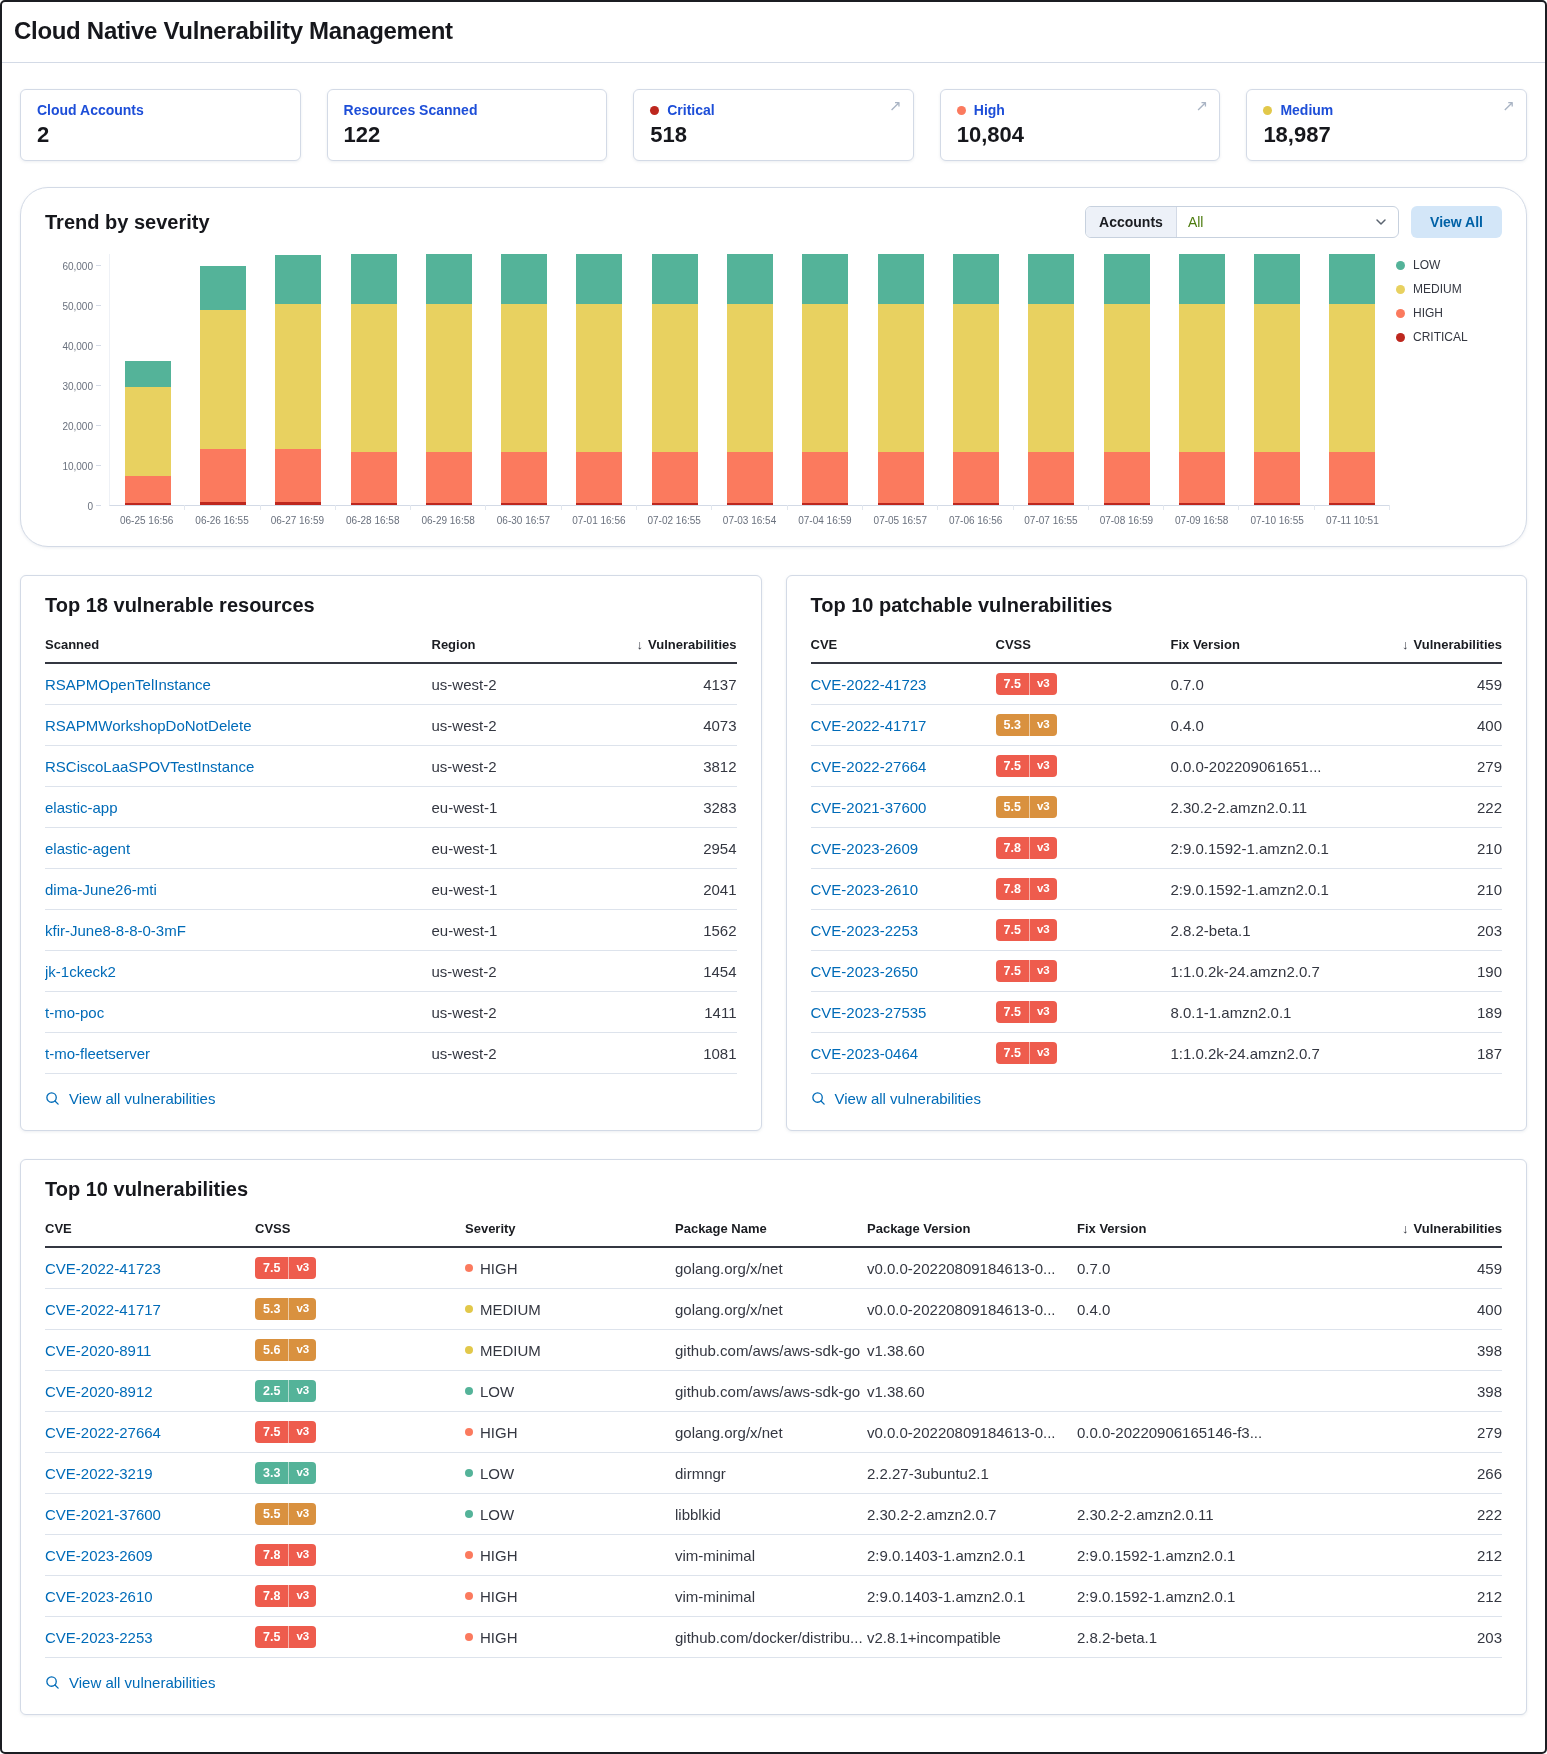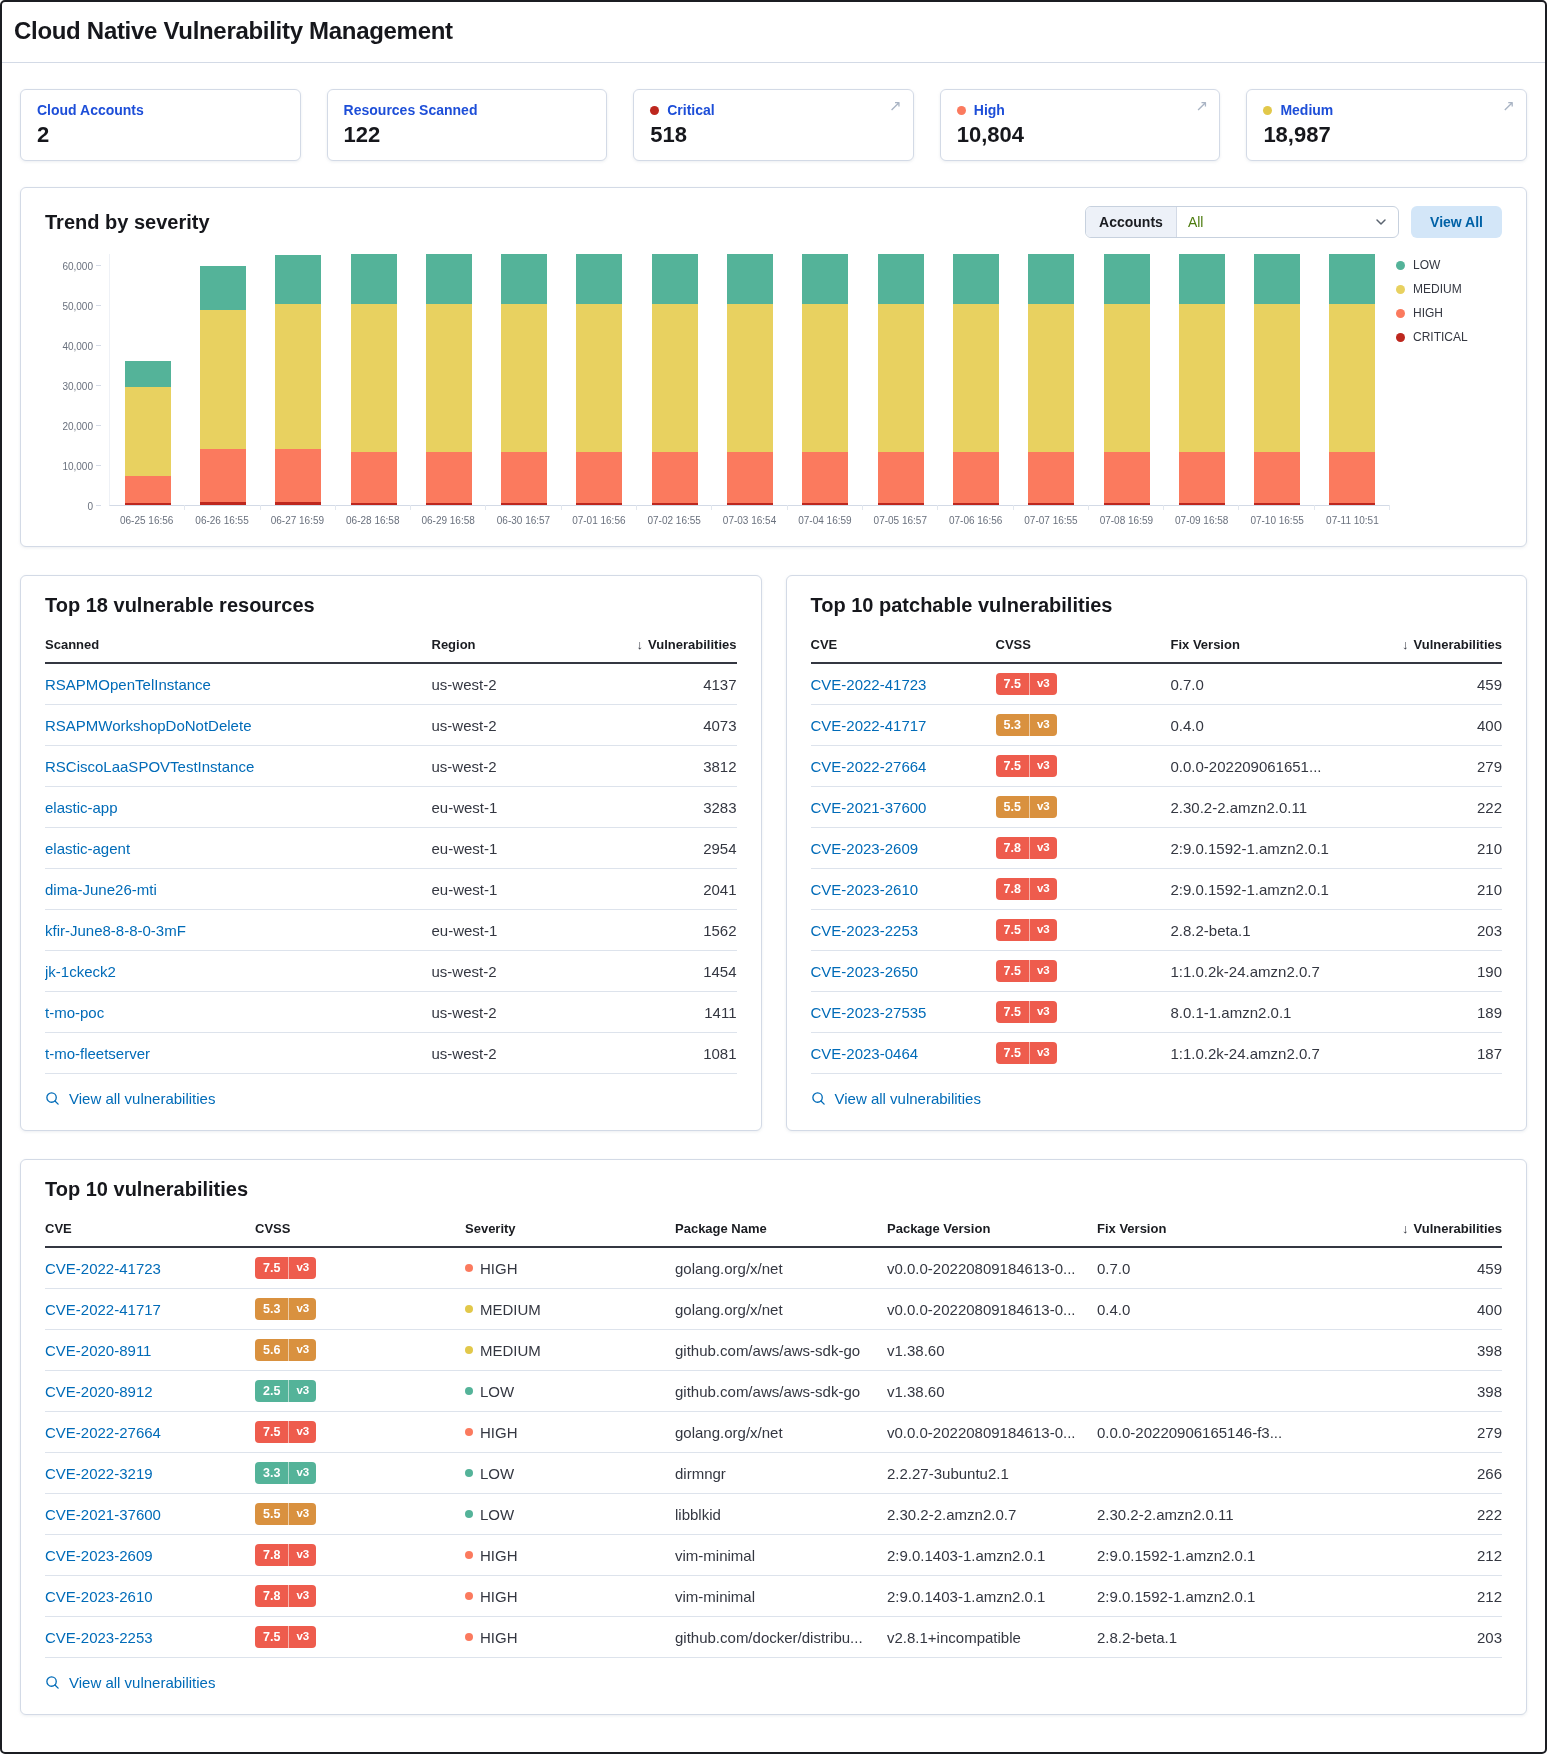--- a/index.html
+++ b/index.html
@@ -34,21 +34,21 @@
 
   
   .panel {
     border:1px solid #d3dae6; border-radius:6px; background:#fff;
     box-shadow: 0 1px 3px rgba(152,162,179,.18);
     padding: 18px 24px 20px;
   }
   .panel-title { font-size:20px; font-weight:700; color:#16171c; }
 
   
-  .trend-panel { margin: 26px 18px 0; }
+  .trend-panel { margin: 26px 18px 0; border-radius: 28px; }
   .trend-head { display:flex; align-items:center; justify-content:space-between; }
   .trend-controls { display:flex; align-items:center; gap:12px; }
   .accounts-select {
     display:flex; height:32px; width:314px; border:1px solid #c7d1de;
     border-radius:6px; overflow:hidden; background:#fff; cursor:pointer;
   }
   .accounts-prepend {
     background:#edf1f8; border-right:1px solid #d3dae6; padding:0 13px;
     display:flex; align-items:center; font-size:14px; font-weight:600; color:#1a1c21;
   }
@@ -105,21 +105,21 @@
   .c-count { width:120px; text-align:right; padding-right:0; }
   
   .c-cve { width:185px; }
   .c-cvss { width:175px; }
   .c-fix { flex:1; }
   .c-pcount { width:130px; text-align:right; padding-right:0; }
   
   .c-cve2 { width:210px; }
   .c-cvss2 { width:210px; }
   .c-sev { width:210px; }
-  .c-pkg { width:212px; }
+  .c-pkg { width:192px; }
   .c-pkgver { width:210px; }
   .c-fixver { flex:1; }
   .c-vcount { width:150px; text-align:right; padding-right:0; }
 
   .badge {
     display:inline-flex; align-items:center; border-radius:4px; overflow:hidden;
     color:#fff; font-weight:700; line-height:1; vertical-align:middle;
   }
   .badge .score { padding:5px 8px; font-size:12.5px; }
   .badge .ver { padding:5px 7px; font-size:11.5px; border-left:1px solid rgba(255,255,255,.55); display:flex; align-items:center; }

